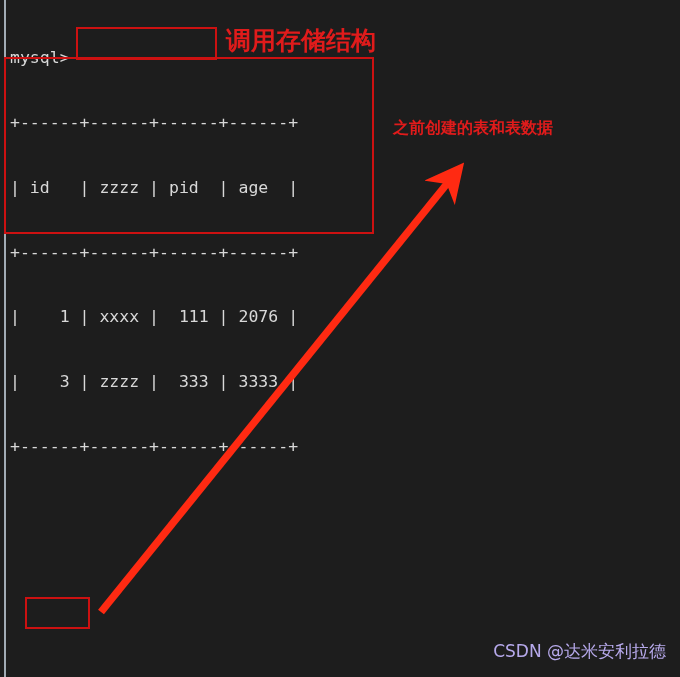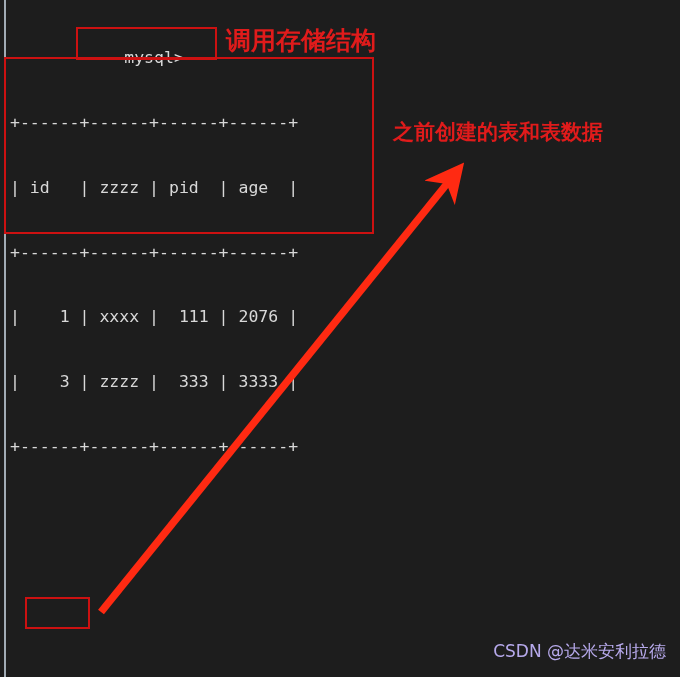--- a/index.html
+++ b/index.html
@@ -7,21 +7,20 @@
     padding: 0;
     background: #1e1e1e;
   }
   #screen {
     position: relative;
     width: 680px;
     height: 677px;
     background: #1d1d1d;
     overflow: hidden;
     font-family: "DejaVu Sans Mono", "Liberation Mono", monospace;
-    text-align: center;
   }
 
   
   .edge-stripe {
     position: absolute;
     left: 4px;
     top: 0;
     width: 2px;
     height: 677px;
     background: #b9c4cf;
@@ -54,21 +53,21 @@
 
   
   .annot {
     position: absolute;
     color: #e01b1b;
     font-family: "DejaVu Sans", "Liberation Sans", sans-serif;
     font-weight: 700;
     white-space: nowrap;
   }
   #annot-call { left: 226px; top: 24px;  font-size: 25px; }
-  #annot-tbl  { left: 393px; top: 118px; font-size: 21px; }
+  #annot-tbl  { left: 393px; top: 118px; font-size: 16px; }
 
   
   #arrow { position: absolute; left: 0; top: 0; width: 680px; height: 677px; }
 
   
   .watermark {
     position: absolute;
     right: 14px;
     bottom: 14px;
     color: #c4b5fd;

